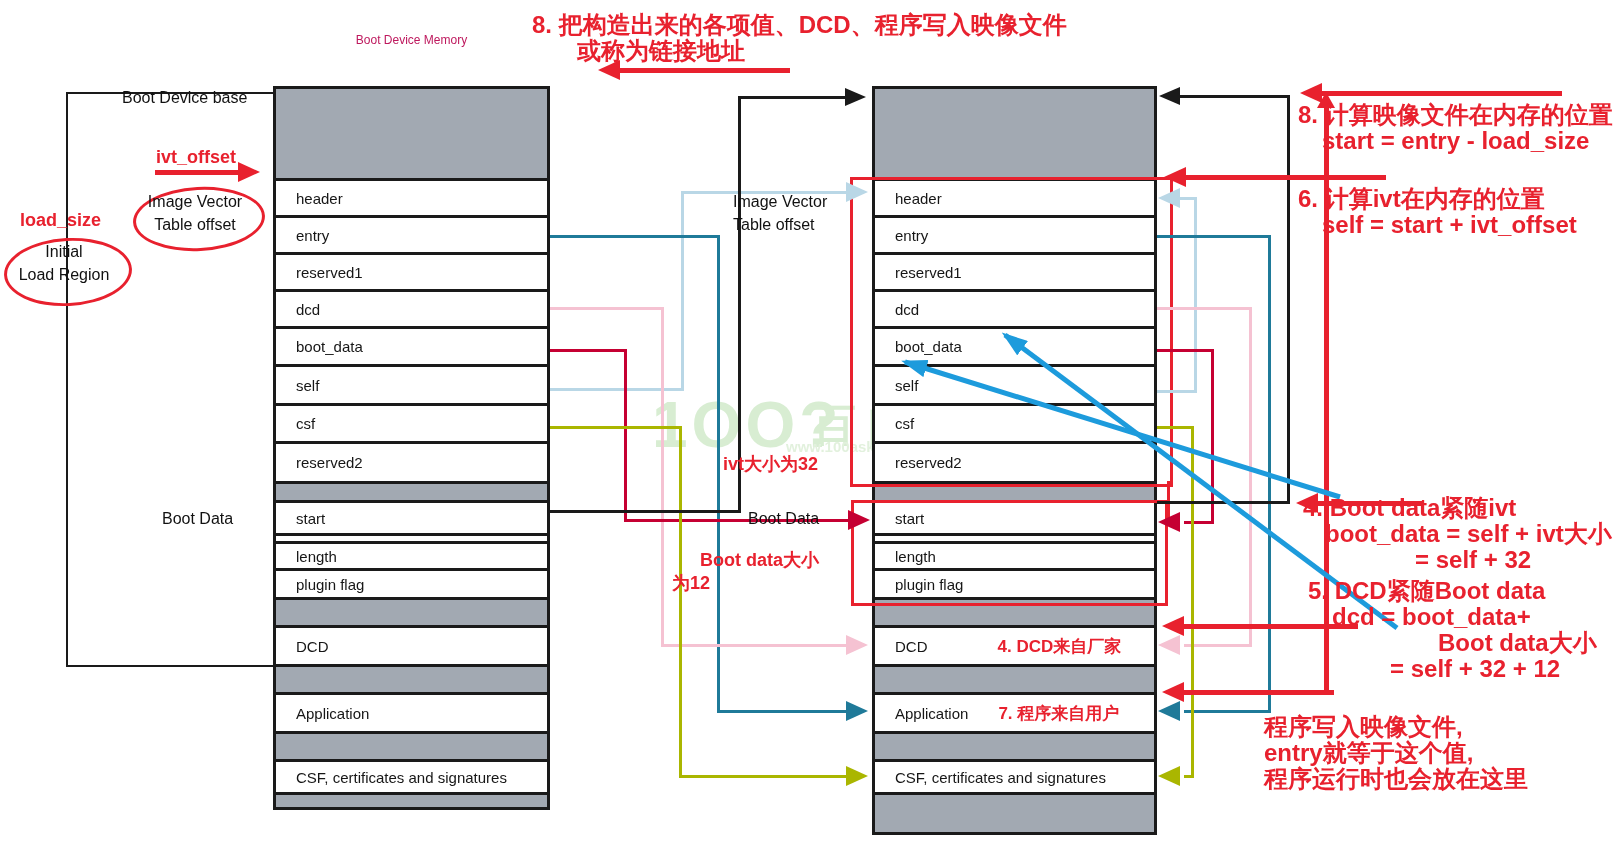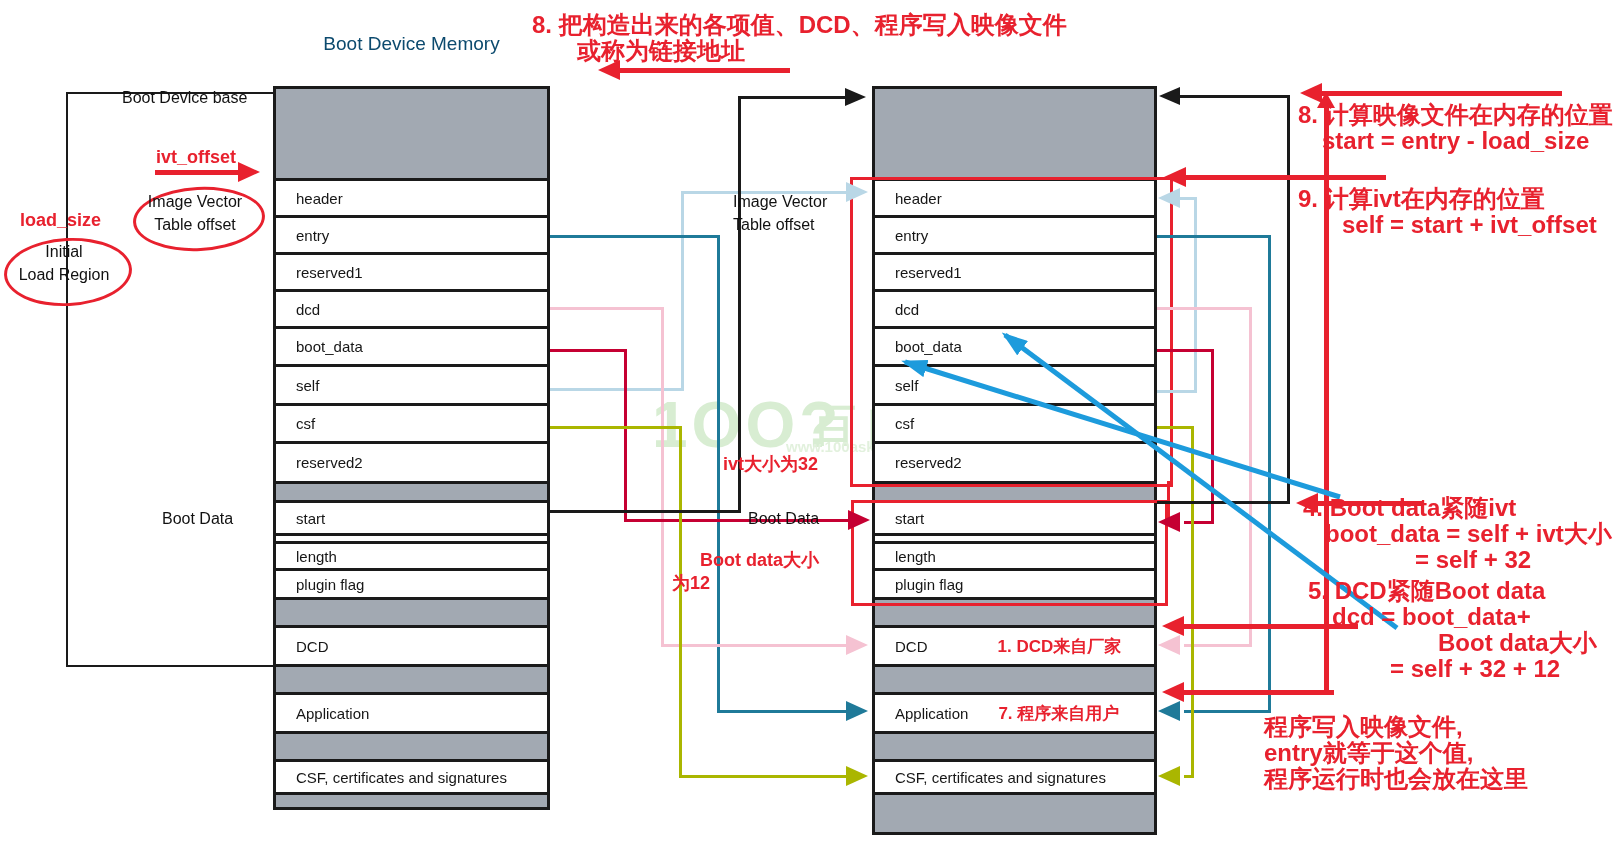--- a/index.html
+++ b/index.html
@@ -7,21 +7,21 @@
   #canvas{position:relative;width:1620px;height:854px;background:#fff;overflow:hidden;}
   .memcol{position:absolute;background:#fff;border:3px solid #1a1a1a;box-sizing:border-box;z-index:2;}
   .row{box-sizing:border-box;border-top:3px solid #1a1a1a;display:flex;align-items:center;}
   .row:first-child{border-top:none;}
   .row.gray{background:#a2a9b2;}
   .rowlabel{padding-left:20px;font-size:15px;color:#161616;white-space:nowrap;}
   .rownote{font-size:17px;font-weight:bold;color:#e8212e;white-space:nowrap;}
   .hline,.vline{position:absolute;z-index:4;}
   .tri{position:absolute;width:0;height:0;z-index:5;}
   .blk{background:#1a1a1a;}
-  .title{position:absolute;font-size:19px;color:#0c4a6e;text-align:center;z-index:5;}
+  .title{position:absolute;font-size:12px;color:#be185d;text-align:center;z-index:5;}
   .blktxt{position:absolute;font-size:16px;color:#111;white-space:nowrap;z-index:6;}
   .redtxt{position:absolute;font-size:18px;font-weight:bold;color:#e8212e;white-space:nowrap;z-index:6;}
   .note{position:absolute;font-size:24px;font-weight:bold;color:#e8212e;white-space:nowrap;z-index:6;line-height:26px;}
   .ellipse{position:absolute;border:3px solid #e8212e;border-radius:50%;z-index:5;background:transparent;}
   .redrect{position:absolute;border:3px solid #e8212e;z-index:3;background:transparent;}
   .wm{position:absolute;color:#d8edd2;z-index:2;white-space:nowrap;font-weight:bold;}
   svg.overlay{position:absolute;left:0;top:0;z-index:5;}
 </style>
 </head>
 <body>
@@ -118,21 +118,21 @@
       <div class="row gap" style="height: 8px;"></div>
       <div class="row field" style="height: 27px;">
         <span class="rowlabel">length</span>
       </div>
       <div class="row field" style="height: 29px;">
         <span class="rowlabel">plugin flag</span>
       </div>
       <div class="row gray" style="height: 28px;"></div>
       <div class="row field" style="height: 39px;">
         <span class="rowlabel">DCD</span>
-        <span class="rownote" style="margin-left: 70px;">1. DCD来自厂家</span>
+        <span class="rownote" style="margin-left: 70px;">4. DCD来自厂家</span>
       </div>
       <div class="row gray" style="height: 28px;"></div>
       <div class="row field" style="height: 39px;">
         <span class="rowlabel">Application</span>
         <span class="rownote" style="margin-left: 30px;">7. 程序来自用户</span>
       </div>
       <div class="row gray" style="height: 28px;"></div>
       <div class="row field" style="height: 33px;">
         <span class="rowlabel">CSF, certificates and signatures</span>
       </div>
@@ -162,22 +162,22 @@
   <div class="blktxt" style="left:733px;top:216px;">Table offset</div>
   <div class="blktxt" style="left:748px;top:510px;">Boot Data</div>
   <div class="redtxt" style="left:723px;top:452px;">ivt大小为32</div>
   <div class="redtxt" style="left:700px;top:548px;">Boot data大小</div>
   <div class="redtxt" style="left:672px;top:571px;">为12</div>
 
   <div class="note" style="left:532px;top:12px;">8. 把构造出来的各项值、DCD、程序写入映像文件</div>
   <div class="note" style="left:577px;top:38px;">或称为链接地址</div>
   <div class="note" style="left:1298px;top:102px;">8. 计算映像文件在内存的位置</div>
   <div class="note" style="left:1322px;top:128px;">start = entry - load_size</div>
-  <div class="note" style="left:1298px;top:186px;">9. 计算ivt在内存的位置</div>
-  <div class="note" style="left:1322px;top:212px;margin-left:20px;">self = start + ivt_offset</div>
+  <div class="note" style="left:1298px;top:186px;">6. 计算ivt在内存的位置</div>
+  <div class="note" style="left:1322px;top:212px;">self = start + ivt_offset</div>
   <div class="note" style="left:1303px;top:495px;">4. Boot data紧随ivt</div>
   <div class="note" style="left:1325px;top:521px;">boot_data = self + ivt大小</div>
   <div class="note" style="left:1415px;top:547px;">= self + 32</div>
   <div class="note" style="left:1308px;top:578px;">5. DCD紧随Boot data</div>
   <div class="note" style="left:1332px;top:604px;">dcd = boot_data+</div>
   <div class="note" style="left:1438px;top:630px;">Boot data大小</div>
   <div class="note" style="left:1390px;top:656px;">= self + 32 + 12</div>
   <div class="note" style="left:1264px;top:714px;">程序写入映像文件,</div>
   <div class="note" style="left:1264px;top:740px;">entry就等于这个值,</div>
   <div class="note" style="left:1264px;top:766px;">程序运行时也会放在这里</div>

